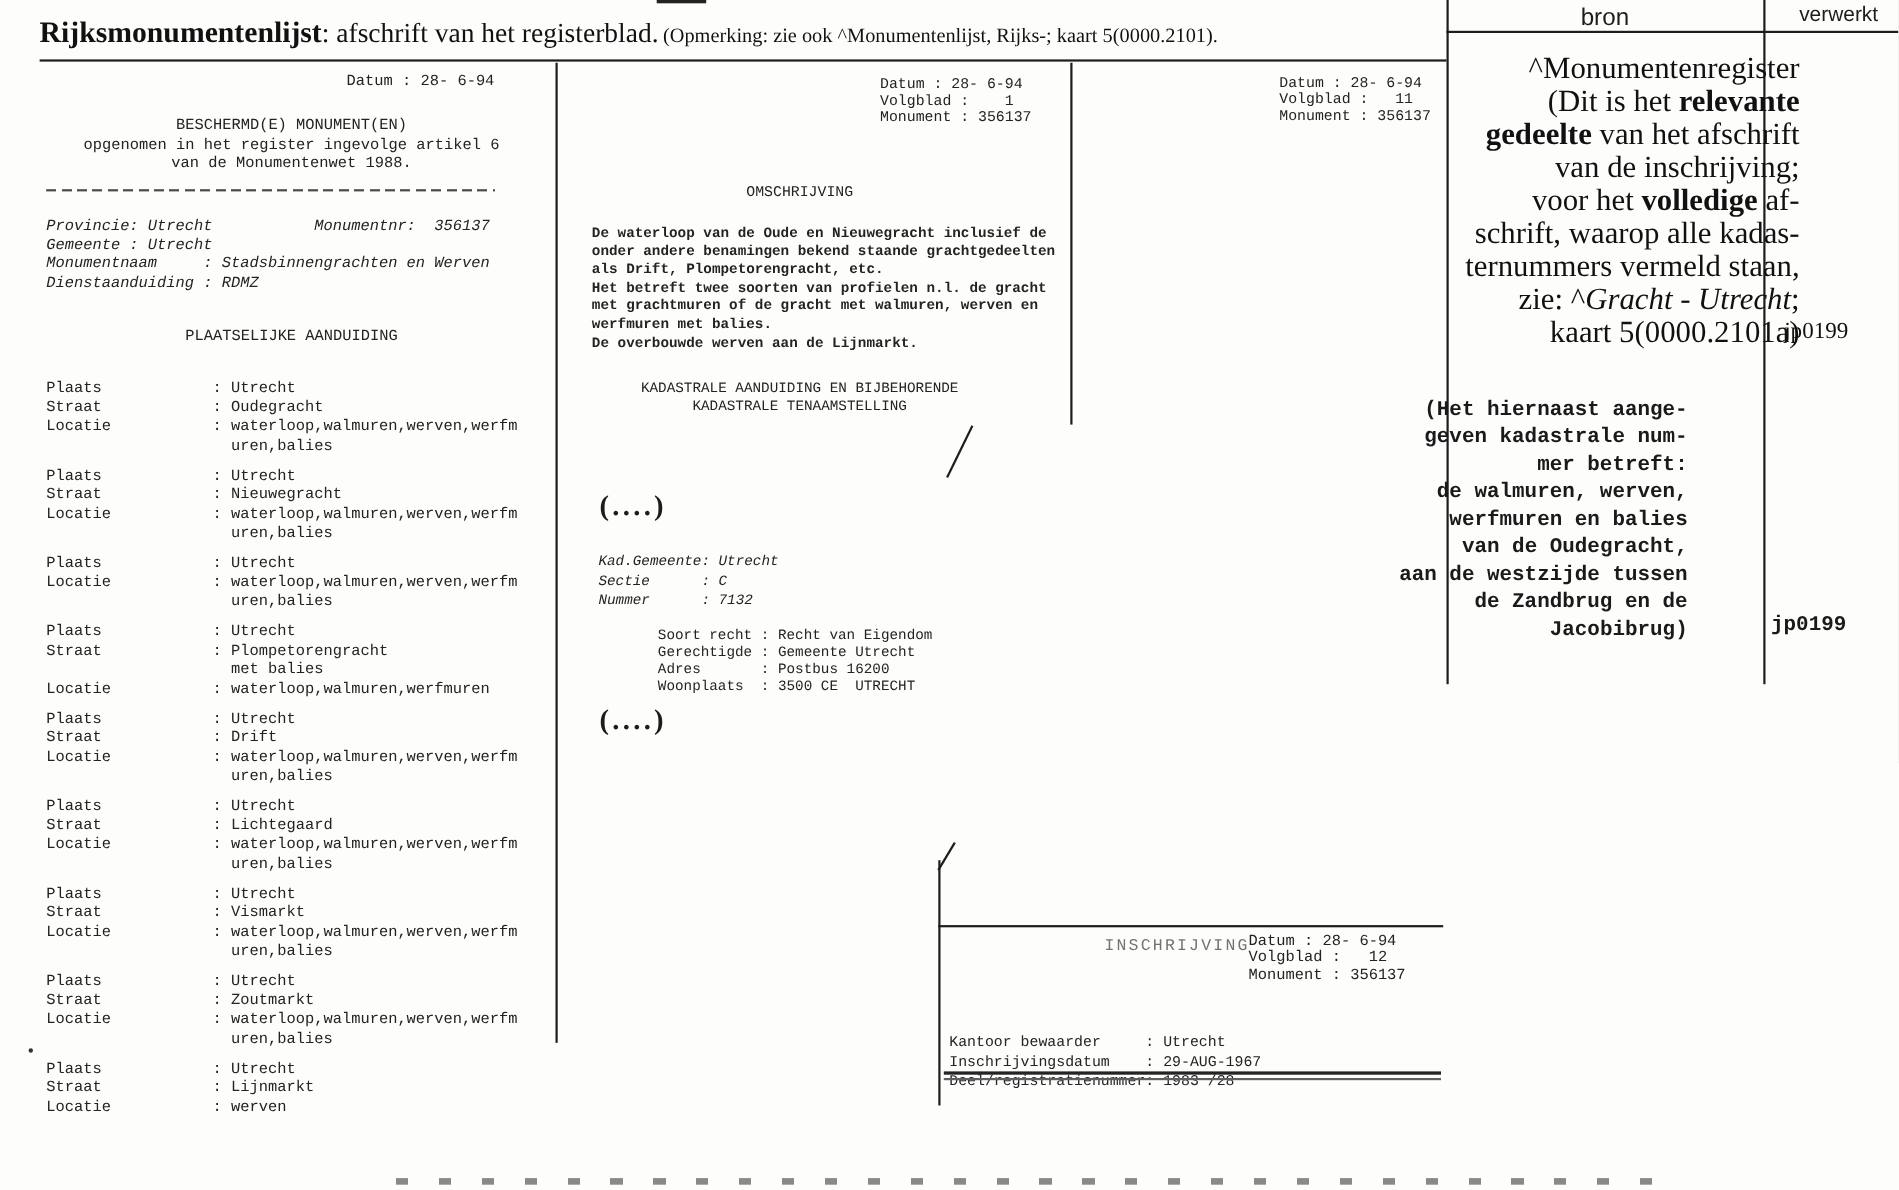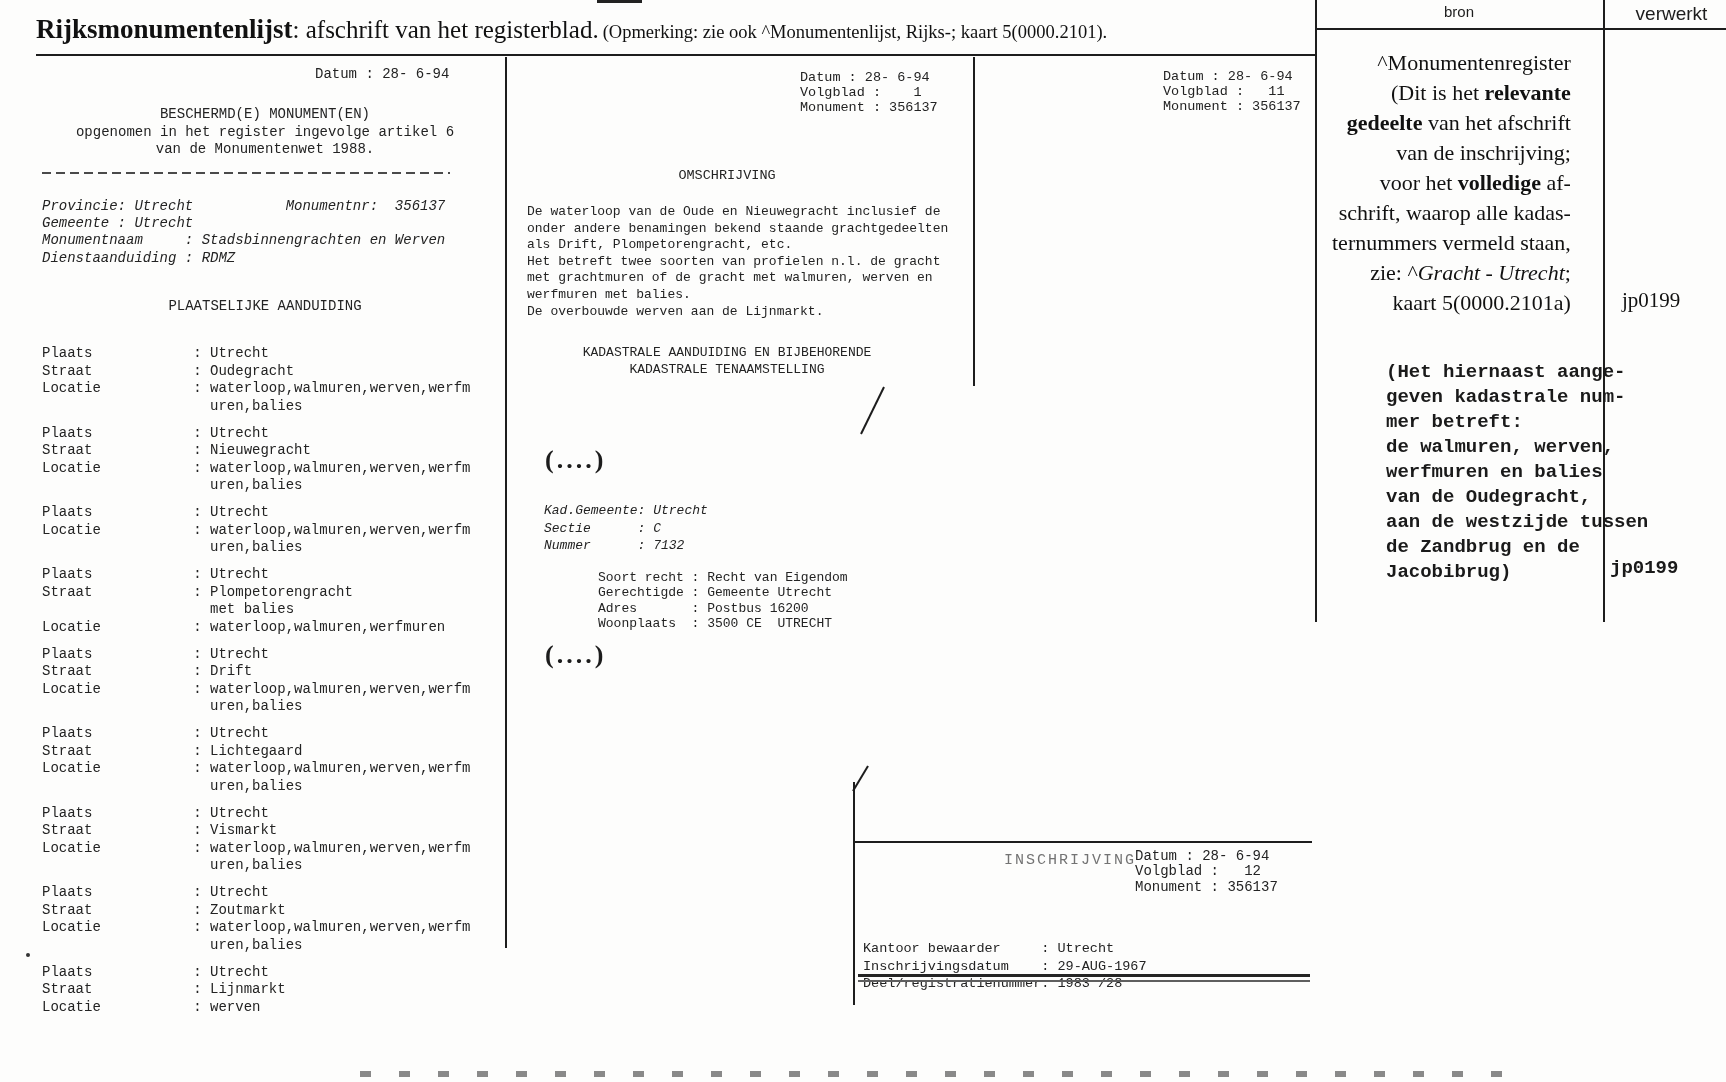--- a/index.html
+++ b/index.html
@@ -19,21 +19,21 @@
   .f148{font-size:13.5px;line-height:14.8px;}
   .f145{font-size:14px;line-height:15.3px;}
   .lh172{line-height:17.2px;}
   .vline{position:absolute;width:2px;background:#1d1d1d;}
   .hline{position:absolute;height:2px;background:#1d1d1d;}
   .b{font-weight:bold;}
   .i{font-style:italic;}
   .dots{font-family:"Liberation Serif","DejaVu Serif",serif;font-size:26px;font-weight:bold;letter-spacing:3px;color:#1c1c1c;}
   .entry{margin-bottom:9.5px;}
   .dashed{background:repeating-linear-gradient(90deg,#4a4a4a 0 9px,transparent 9px 14px);}
-  .note1{font-size:22px;line-height:30px;}
+  .note1{font-size:28px;line-height:30px;}
   .note2{font-size:19px;line-height:25px;font-weight:bold;color:#1a1a1a;}
   .jp{font-size:21px;}
   .insch-title{font-size:15px;letter-spacing:2px;}
   .dblline{border-top:3px solid #242424;border-bottom:2px solid #5f5f5f;height:3px;}
   .dotrow{background:repeating-linear-gradient(90deg,rgba(88,88,88,.7) 0 11px,transparent 11px 39px);}
 </style>
 </head>
 <body>
 
 <div id="page">
@@ -125,21 +125,21 @@
 
   <div class="abs mono f135" style="left:800px;top:70px;">
 
   <div class="pre">Datum : 28- 6-94</div>
       <div class="pre">Volgblad :    1</div>
       <div class="pre">Monument : 356137</div>
     </div>
 
   <div class="abs mono f135 center" style="left:527px;top:168px;width:400px;">OMSCHRIJVING</div>
 
-  <div class="abs mono f13" style="left:527px;top:204px;">
+  <div class="abs mono f13" style="left:538px;top:204px;font-weight:bold;">
 
   <div class="pre">De waterloop van de Oude en Nieuwegracht inclusief de</div>
       <div class="pre">onder andere benamingen bekend staande grachtgedeelten</div>
       <div class="pre">als Drift, Plompetorengracht, etc.</div>
       <div class="pre">Het betreft twee soorten van profielen n.l. de gracht</div>
       <div class="pre">met grachtmuren of de gracht met walmuren, werven en</div>
       <div class="pre">werfmuren met balies.</div>
       <div class="pre">De overbouwde werven aan de Lijnmarkt.</div>
     </div>
 
@@ -192,39 +192,39 @@
       <div class="pre">Inschrijvingsdatum    : 29-AUG-1967</div>
       <div class="pre">Deel/registratienummer: 1983 /28</div>
     </div>
 
   <div class="abs dblline" style="left:858px;top:974px;width:452px;"></div>
 
   <div class="vline" style="left:1315px;top:0;height:622px;"></div>
   <div class="vline" style="left:1603px;top:0;height:622px;"></div>
   <div class="hline" style="left:1315px;top:28px;width:411px;"></div>
 
-  <div class="abs sans center" style="left:1315px;top:3px;width:288px;font-size:15px;">bron</div>
+  <div class="abs sans center" style="left:1315px;top:3px;width:288px;font-size:22px;">bron</div>
   <div class="abs sans center" style="left:1603px;top:3px;width:137px;font-size:19px;">verwerkt</div>
 
   <div class="abs serif note1" style="left:1332px;top:48px;">
 
   <div><span>^Monumentenregister</span></div>
       <div><span>(Dit is het </span><span class="b">relevante</span></div>
       <div><span class="b">gedeelte</span><span> van het afschrift</span></div>
       <div><span>van de inschrijving;</span></div>
       <div><span>voor het </span><span class="b">volledige</span><span> af-</span></div>
       <div><span>schrift, waarop alle kadas-</span></div>
       <div><span>ternummers vermeld staan,</span></div>
       <div><span>zie: ^</span><span class="i">Gracht - Utrecht</span><span>;</span></div>
       <div><span>kaart 5(0000.2101a)</span></div>
     </div>
 
   <div class="abs serif jp" style="left:1622px;top:288px;">jp0199</div>
 
-  <div class="abs mono note2" style="left:1386px;top:360px;">
+  <div class="abs mono note2" style="left:1272px;top:360px;text-align:right;">
 
   <div class="pre">(Het hiernaast aange-</div>
       <div class="pre">geven kadastrale num-</div>
       <div class="pre">mer betreft:</div>
       <div class="pre">de walmuren, werven,</div>
       <div class="pre">werfmuren en balies</div>
       <div class="pre">van de Oudegracht,</div>
       <div class="pre">aan de westzijde tussen</div>
       <div class="pre">de Zandbrug en de</div>
       <div class="pre">Jacobibrug)</div>

